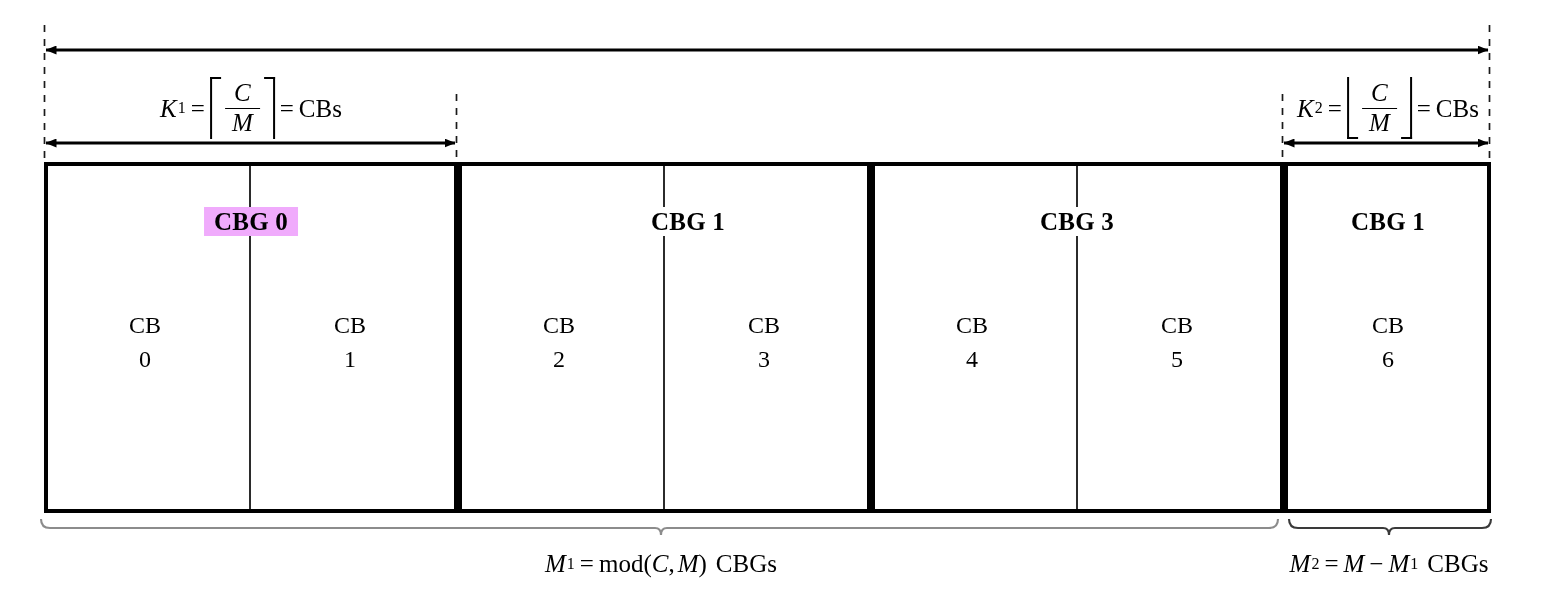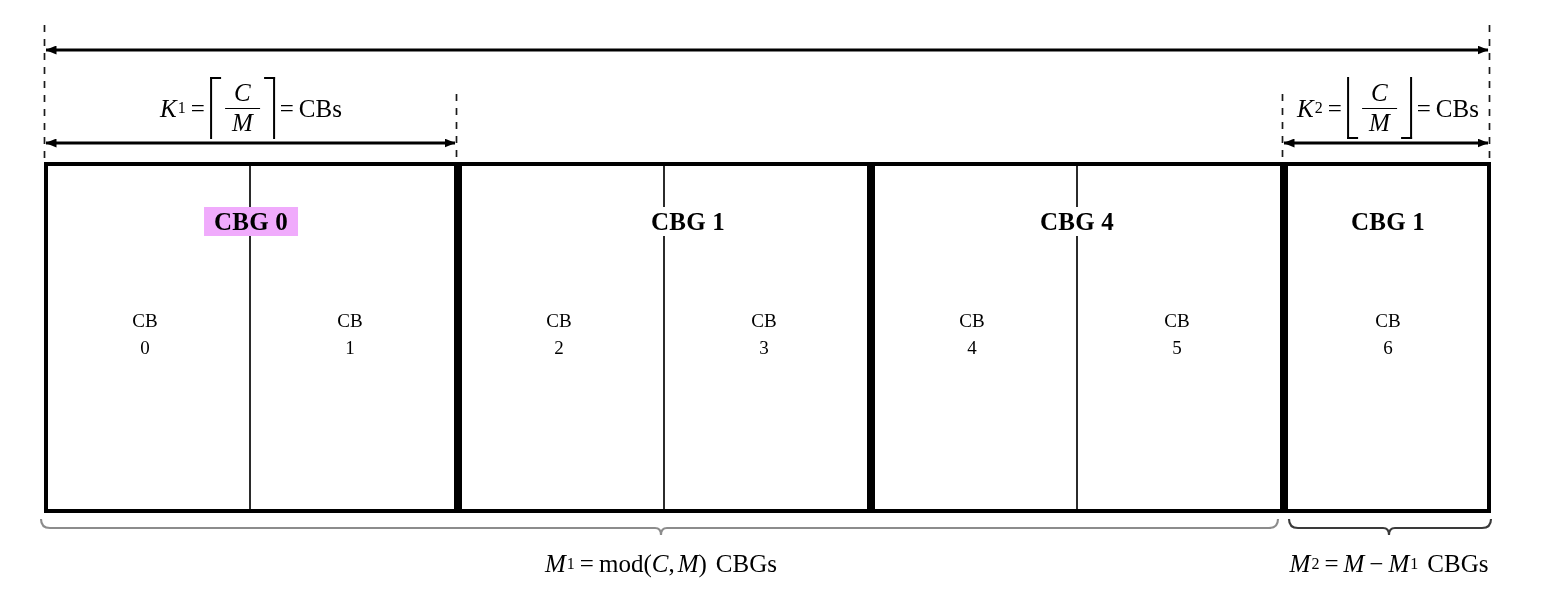--- a/index.html
+++ b/index.html
@@ -7,21 +7,21 @@
        font-family:"Liberation Serif","DejaVu Serif",serif;color:#000;}
 
   .stage{position:absolute;left:0;top:0;width:1546px;height:612px;}
 
   
   .txt{position:absolute;white-space:nowrap;line-height:1;}
   .ctr{transform:translateX(-50%);}
 
   .title{font-size:27px;}
   .cbg-label{font-size:25px;font-weight:bold;letter-spacing:.2px;}
-  .cb-label{font-size:19px;text-align:center;line-height:1.42;}
+  .cb-label{font-size:24px;text-align:center;line-height:1.42;}
 
   
   .math{font-size:25px;white-space:nowrap;display:inline-flex;align-items:center;}
   .math .v{font-style:italic;font-family:"Liberation Serif","DejaVu Serif",serif;}
   .math .op{padding:0 5px;}
   .math .rm{font-style:normal;}
   .subn{font-size:16px;font-style:normal;vertical-align:-.32em;padding-left:1px;}
 
   .frac{display:inline-flex;flex-direction:column;align-items:center;
         justify-content:center;vertical-align:middle;margin:0 4px;}
@@ -99,21 +99,21 @@
     <div class="cb-div" style="left:201px;top:0;height:100%;"></div>
   </div>
   <div class="box-outer" style="left:871px;top:162px;width:413px;height:351px;">
     <div class="cb-div" style="left:201px;top:0;height:100%;"></div>
   </div>
   <div class="box-outer" style="left:1284px;top:162px;width:207px;height:351px;"></div>
 
 
   <div class="txt ctr cbg-label" style="left:251px;top:207px;background:#f0abfc;padding:2px 10px;">CBG 0</div>
   <div class="txt ctr cbg-label" style="left:688px;top:207px;background:#fff;padding:2px 10px;">CBG 1</div>
-  <div class="txt ctr cbg-label" style="left:1077px;top:207px;background:#fff;padding:2px 10px;">CBG 4</div>
+  <div class="txt ctr cbg-label" style="left:1077px;top:207px;background:#fff;padding:2px 10px;">CBG 3</div>
   <div class="txt ctr cbg-label" style="left:1388px;top:207px;background:#fff;padding:2px 10px;">CBG 1</div>
 
   <div class="txt ctr cb-label" style="left:145px;top:308px;">
     <div>CB</div>
     <div>0</div>
   </div>
   <div class="txt ctr cb-label" style="left:350px;top:308px;">
     <div>CB</div>
     <div>1</div>
   </div>

